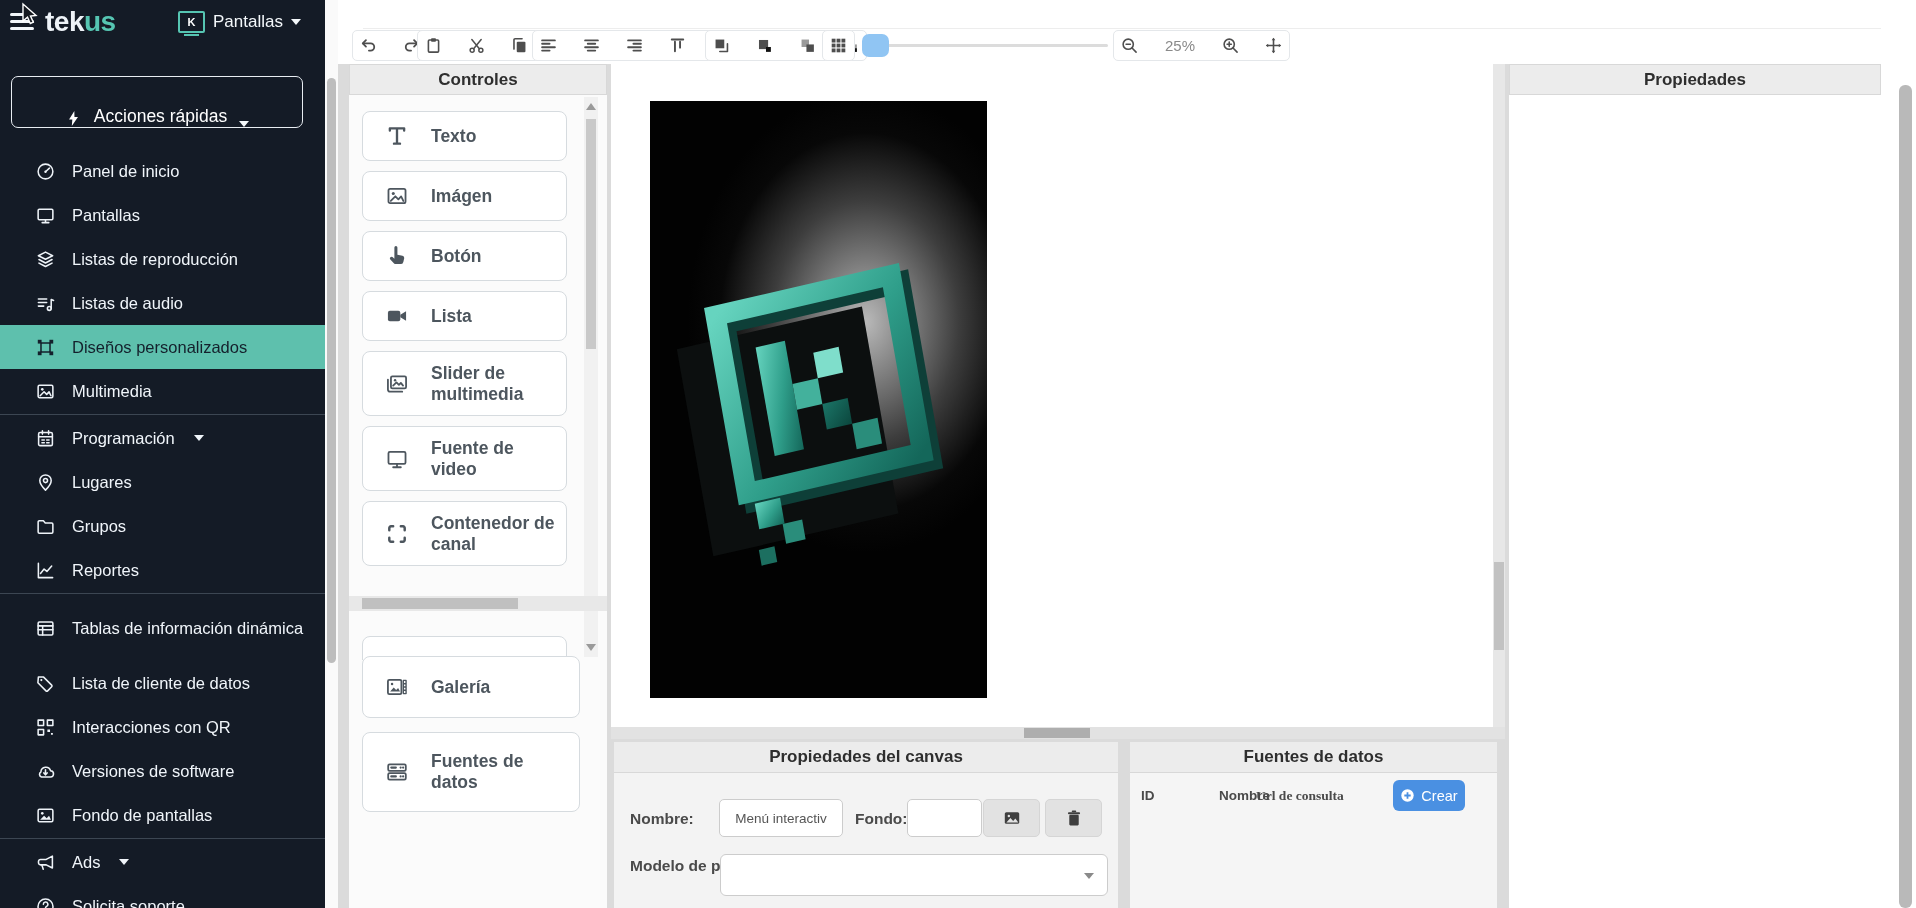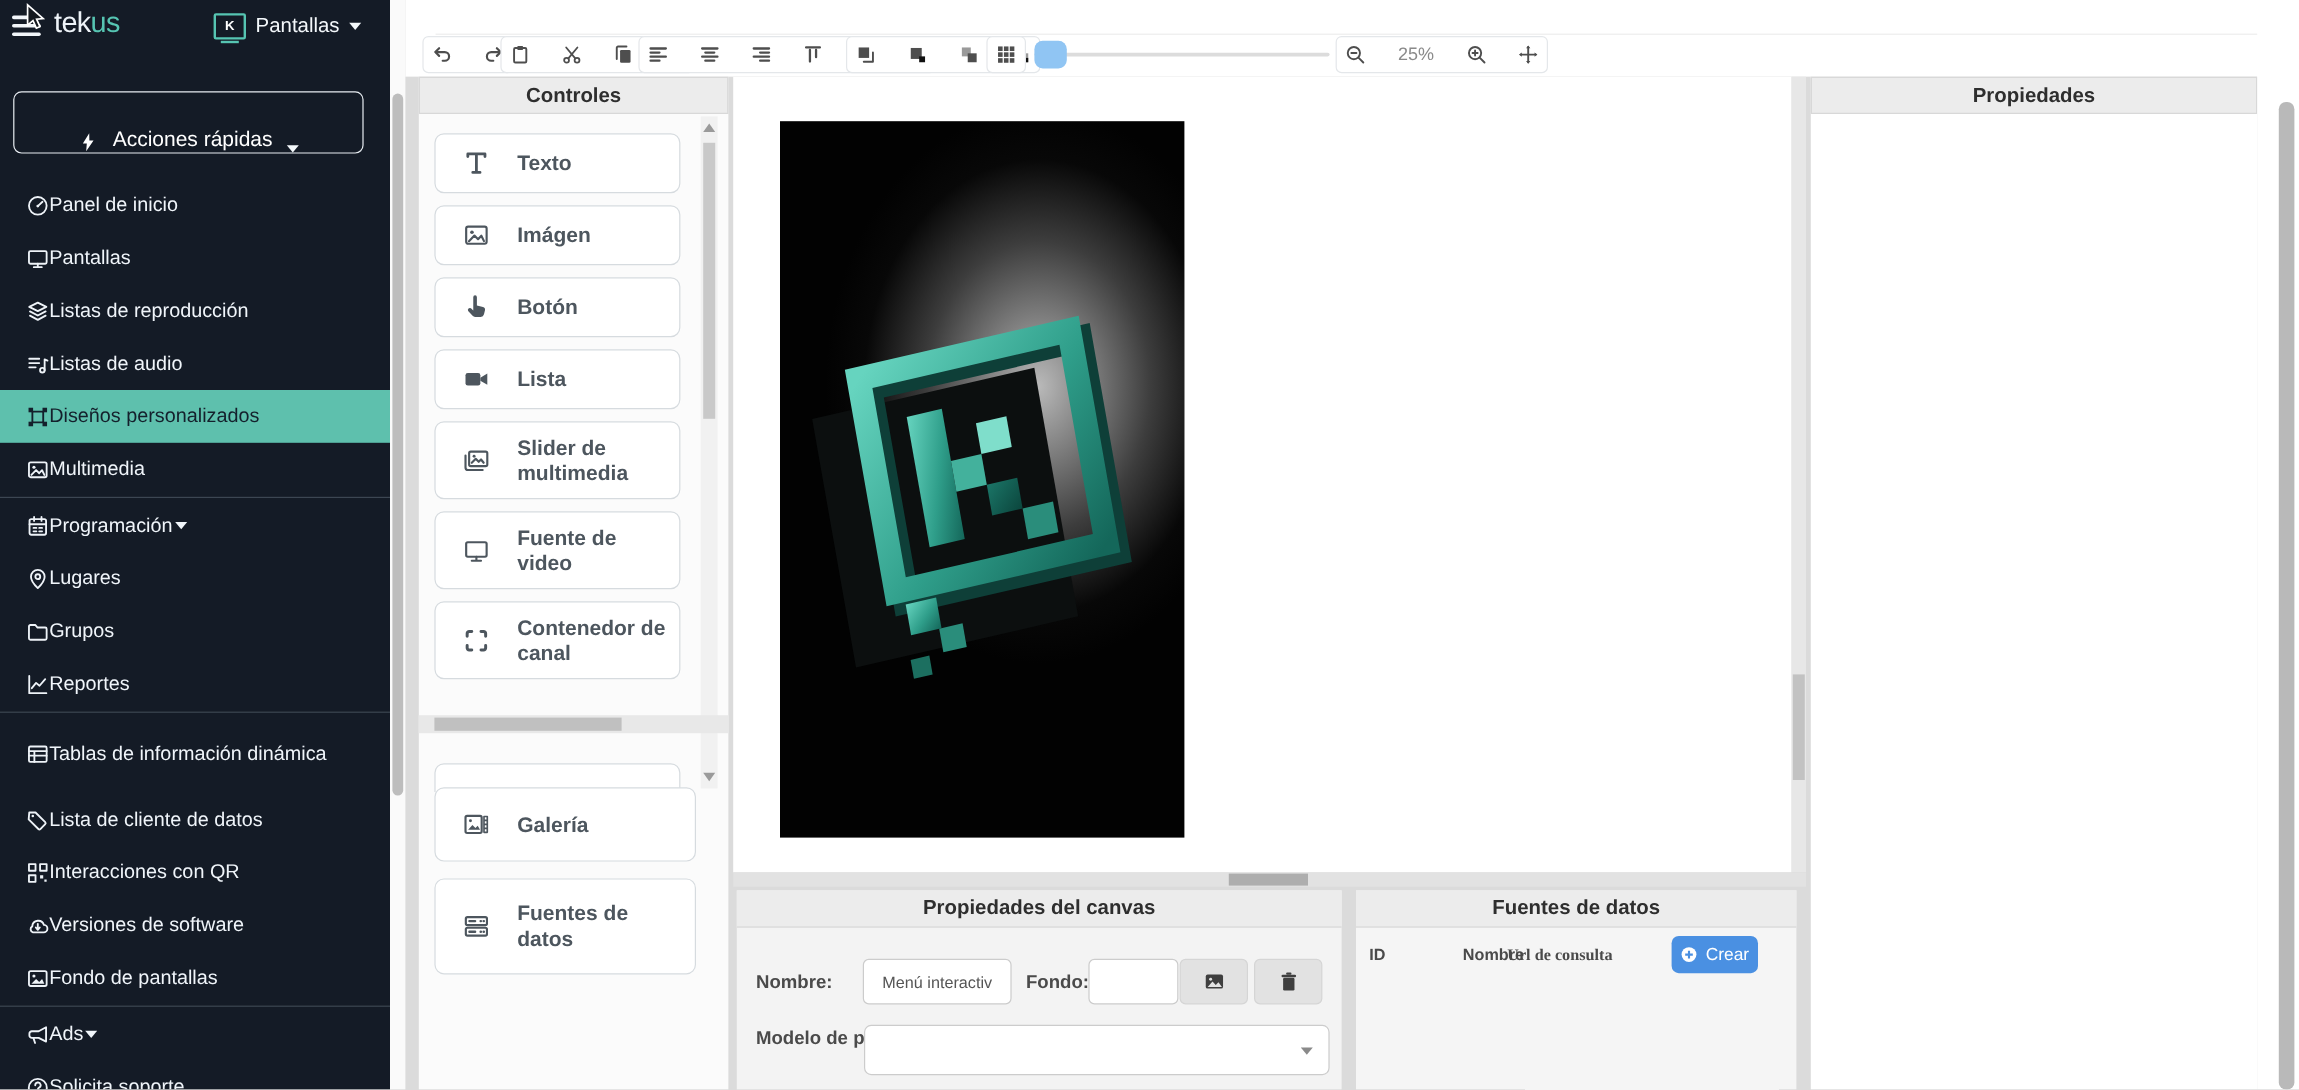--- a/index.html
+++ b/index.html
@@ -5,30 +5,30 @@
   * { margin:0; padding:0; box-sizing:border-box; }
   html,body { width:1916px; height:908px; overflow:hidden; }
   body { font-family:"Liberation Sans", sans-serif; background:#dbdbdb; position:relative; }
   .abs { position:absolute; }
 
   
   #sidebar { left:0; top:0; width:325px; height:908px; background:#141b26; color:#eef3f8; overflow:hidden; }
   #sidebar-top { position:absolute; left:0; top:0; width:100%; height:50px; }
   #hamburger { position:absolute; left:10px; top:13px; width:24px; height:18px; cursor:pointer; }
   #hamburger span { display:block; height:3px; background:#f2f6fa; border-radius:2px; margin-bottom:4px; }
-  #logo { position:absolute; left:45px; top:6px; font-size:24px; font-weight:normal; letter-spacing:-.5px; }
+  #logo { position:absolute; left:45px; top:6px; font-size:28px; font-weight:bold; letter-spacing:-.5px; }
   #logo .suffix { color:#56c5b2; }
   #context-switch { position:absolute; left:178px; top:11px; display:flex; align-items:center; gap:8px; font-size:17px; color:#f4f8fb; cursor:pointer; }
   #context-icon { width:27px; height:22px; border:2px solid #56c5b2; border-radius:2px; display:flex; align-items:center; justify-content:center; font-size:11px; font-weight:bold; color:#fff; position:relative; }
   #context-icon:after { content:""; position:absolute; left:4px; right:4px; bottom:-5px; height:2px; background:#56c5b2; }
   .caret { width:0; height:0; border-left:5px solid transparent; border-right:5px solid transparent; border-top:6px solid #f4f8fb; display:inline-block; }
   #quick-actions { position:absolute; left:11px; top:76px; width:292px; height:52px; background:transparent; border:1.5px solid #e8edf2; border-radius:7px; color:#fff; font-size:17.5px; font-family:inherit; display:flex; align-items:flex-end; justify-content:center; gap:12px; cursor:pointer; }
   #quick-actions svg { width:17px; height:17px; }
   #side-nav { position:absolute; left:0; top:149px; width:100%; }
-  .nav-item { height:44px; display:flex; align-items:center; padding:0 12px 0 21px; font-size:16.5px; cursor:pointer; color:#f0f5fa; }
+  .nav-item { height:44px; display:flex; align-items:center; padding:0 12px 0 35px; gap:17px; font-size:16.5px; cursor:pointer; color:#f0f5fa; }
   .nav-item.two-line { height:66px; }
   .nav-item .nlabel { line-height:1.35; }
   .nav-item.active { background:#5ec0ad; color:#14202c; }
   .nav-item.active svg { color:#14202c; }
   .nicon { width:20px; height:20px; flex:0 0 20px; display:flex; align-items:center; justify-content:center; }
   .nicon svg { width:19px; height:19px; color:#eef3f8; }
   .nav-caret { width:0; height:0; border-left:5px solid transparent; border-right:5px solid transparent; border-top:6px solid #f0f5fa; margin-left:2px; }
   .nav-divider { border-top:1px solid #3c4document652; border-top:1px solid #3c4652; margin:1px 0; }
 
   #side-scroll { left:325px; top:0; width:13px; height:908px; background:#fafafa; }

